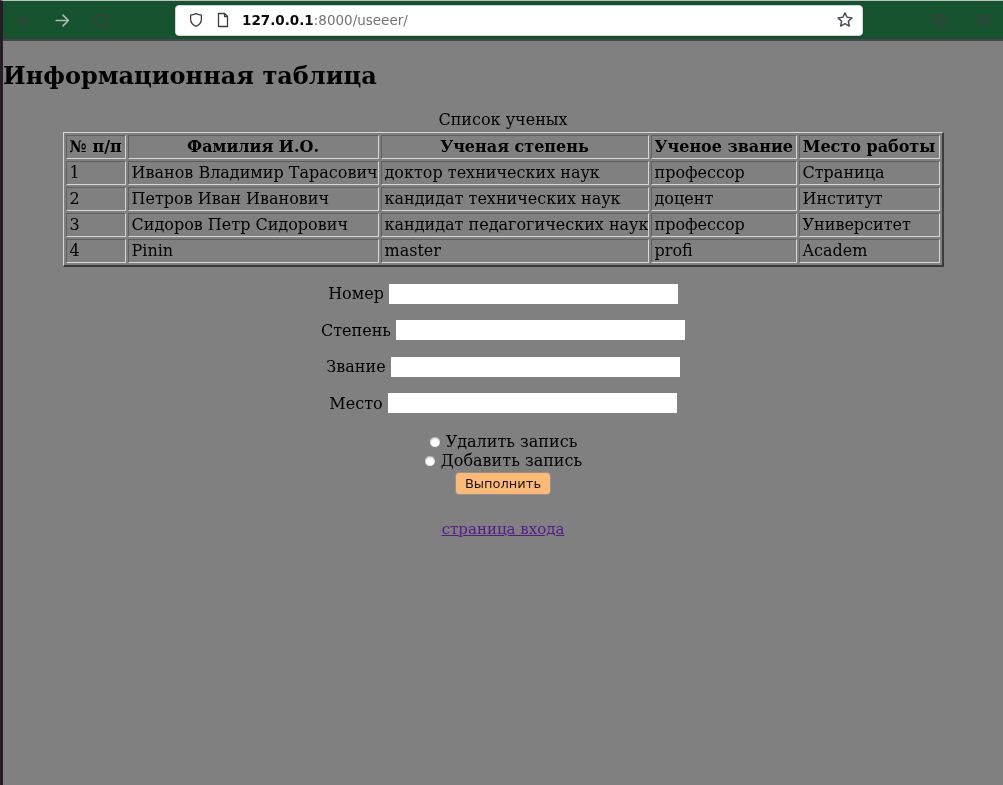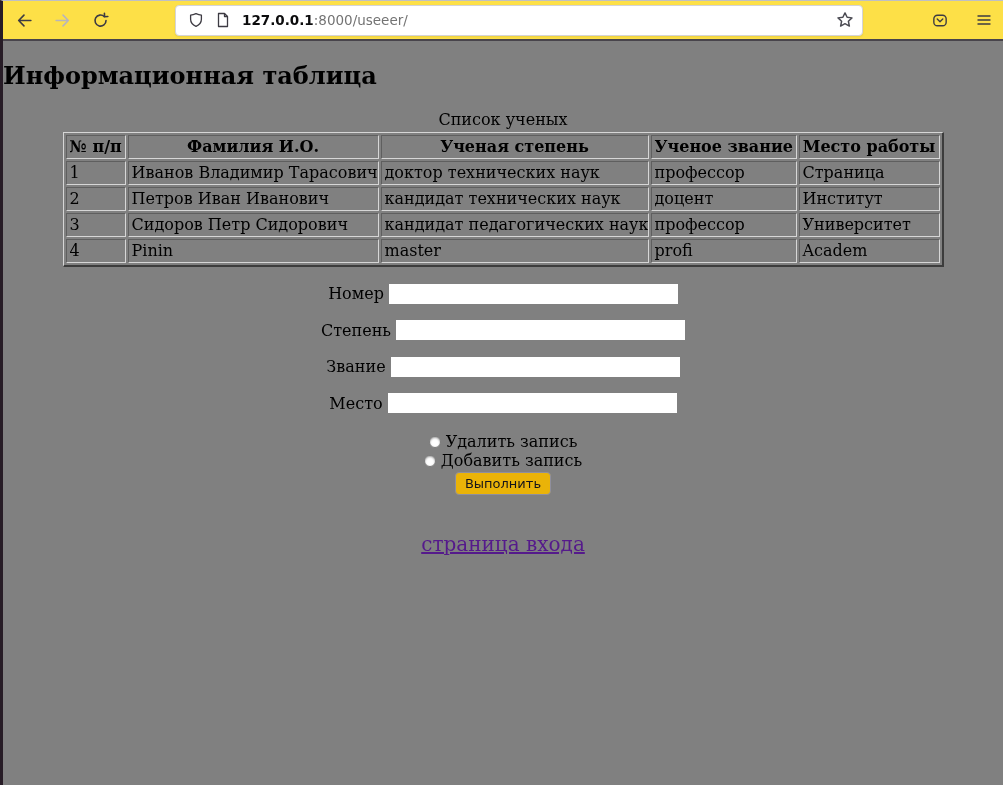--- a/index.html
+++ b/index.html
@@ -10,21 +10,21 @@
     background: #808080;
   }
   .window {
     width: 1003px; height: 785px;
     border-left: 3px solid #271c26;
     border-top: 1px solid #bfbfc3;
   }
 
   
   .toolbar {
-    height: 40px; background: #fde047;
+    height: 40px; background: #14532d;
     border-bottom: 2px solid #48444b;
     display: flex; align-items: center;
     padding: 0 10px 0 6px;
     font-family: "DejaVu Sans", "Liberation Sans", sans-serif;
   }
   .tb-btn {
     width: 30px; height: 30px; border: none; background: transparent;
     display: flex; align-items: center; justify-content: center;
     color: #3d3b43; border-radius: 4px; padding: 0; cursor: pointer;
   }
@@ -94,24 +94,24 @@
     display: inline-block; width: 12px; height: 12px; border-radius: 50%;
     background: #ffffff; border: 1px solid #7a7a7a;
     box-shadow: inset 0 1px 2px rgba(0,0,0,0.35);
     vertical-align: middle; margin-right: 5px; margin-top: -2px;
     cursor: pointer;
   }
   .btn-row { margin-top: 2px; }
   .exec-btn {
     font-family: "DejaVu Sans", "Liberation Sans", sans-serif;
     font-size: 13px; color: #15141a;
-    background: #eab308; border: 1px solid #8f8f9d; border-radius: 4px;
+    background: #fdba74; border: 1px solid #8f8f9d; border-radius: 4px;
     padding: 3px 9px; cursor: pointer;
   }
-  .link-row { margin-top: 37px; font-size: 20px; }
+  .link-row { margin-top: 25px; font-size: 15px; }
   .link-row a { color: #551a8b; text-decoration: underline; cursor: pointer; }
 
   svg { display: block; }
 </style>
 </head>
 <body>
 
 <div class="window">
 
   <div class="toolbar">

